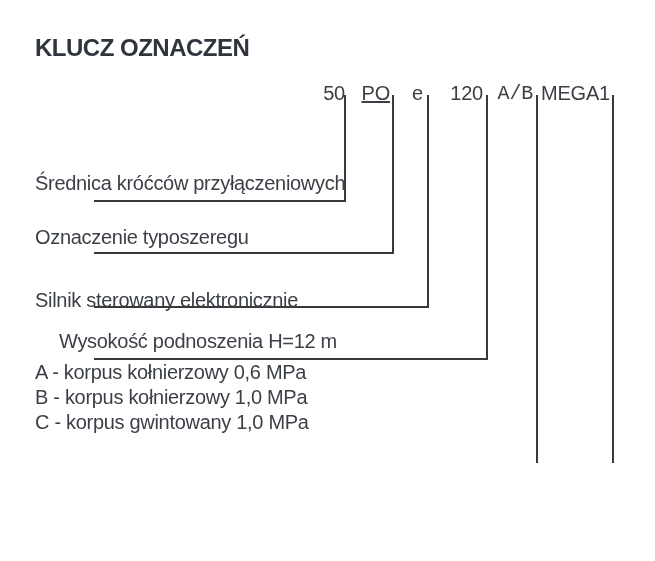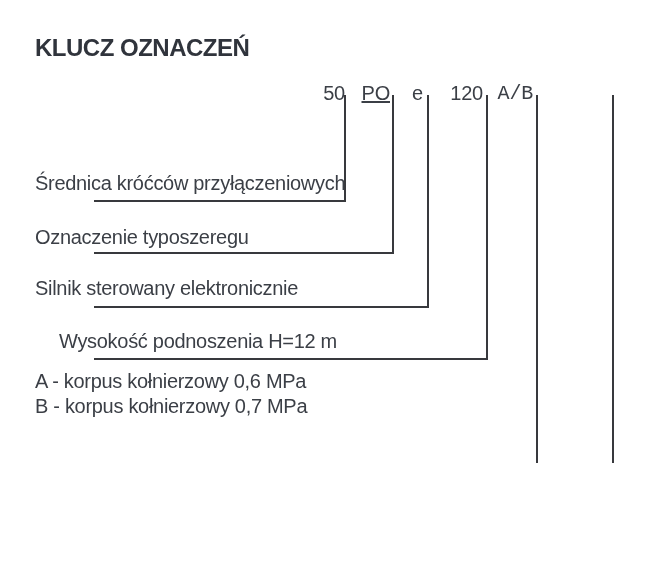--- a/index.html
+++ b/index.html
@@ -67,39 +67,41 @@
 
 <div id="stage">
 
   <div class="title">KLUCZ OZNACZEŃ</div>
 
   <div class="code-seg" style="right: 310px;">50</div>
   <div class="code-seg" style="right: 265px; text-decoration: underline;">PO</div>
   <div class="code-seg" style="right: 232px;">e</div>
   <div class="code-seg" style="right: 172px;">120</div>
   <div class="code-seg" style="right: 122px; font-family: Liberation Mono, monospace;">A/B</div>
+  <div class="code-seg" style="right: 45px;">MEGA1</div>
 
   <div class="vline" style="left: 344px; top: 95px; height: 107px;"></div>
   <div class="vline" style="left: 392px; top: 95px; height: 159px;"></div>
   <div class="vline" style="left: 427px; top: 95px; height: 213px;"></div>
   <div class="vline" style="left: 486px; top: 95px; height: 265px;"></div>
   <div class="vline" style="left: 536px; top: 95px; height: 386px;"></div>
   <div class="vline" style="left: 612px; top: 95px; height: 440px;"></div>
 
   <div class="hline" style="left: 94px; top: 200px; width: 252px;"></div>
   <div class="hline" style="left: 94px; top: 252px; width: 300px;"></div>
   <div class="hline" style="left: 94px; top: 306px; width: 335px;"></div>
   <div class="hline" style="left: 94px; top: 358px; width: 394px;"></div>
   <div class="hline" style="left: 94px; top: 479px; width: 444px;"></div>
   <div class="hline" style="left: 94px; top: 533px; width: 520px;"></div>
 
   <div class="row-label" style="top: 172px;">Średnica króćców przyłączeniowych</div>
   <div class="row-label" style="top: 226px;">Oznaczenie typoszeregu</div>
-  <div class="row-label" style="top: 277px; text-align: center;">Silnik sterowany elektronicznie</div>
+  <div class="row-label" style="top: 289px; text-align: center;">Silnik sterowany elektronicznie</div>
   <div class="row-label" style="top: 330px; margin-left: 24px;">Wysokość podnoszenia H=12 m</div>
 
-  <div class="row-block" style="top: 369px;">
+  <div class="row-block" style="top: 360px;">
     <div>A - korpus kołnierzowy 0,6 MPa</div>
-    <div>B - korpus kołnierzowy 0,7 MPa</div>
+    <div>B - korpus kołnierzowy 1,0 MPa</div>
+    <div>C - korpus gwintowany 1,0 MPa</div>
   </div>
 
 
 </div>
 
 </body></html>

